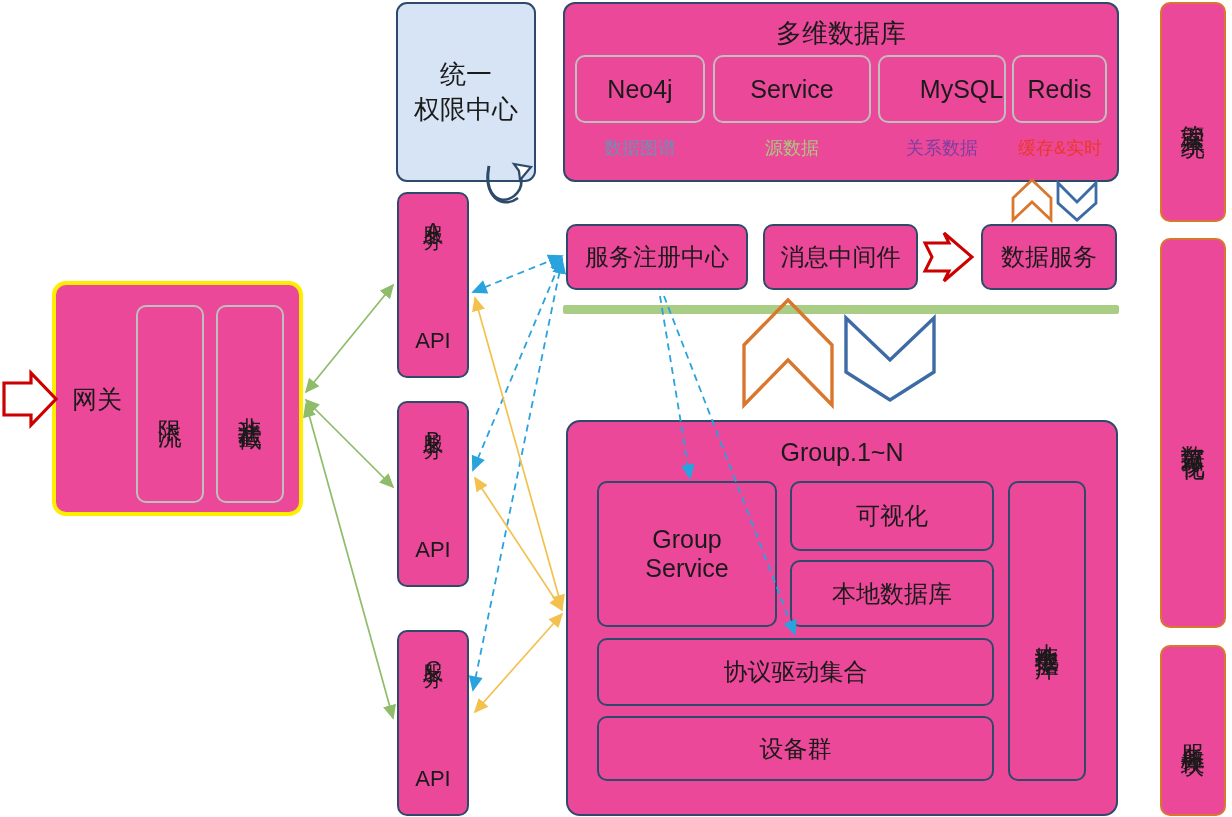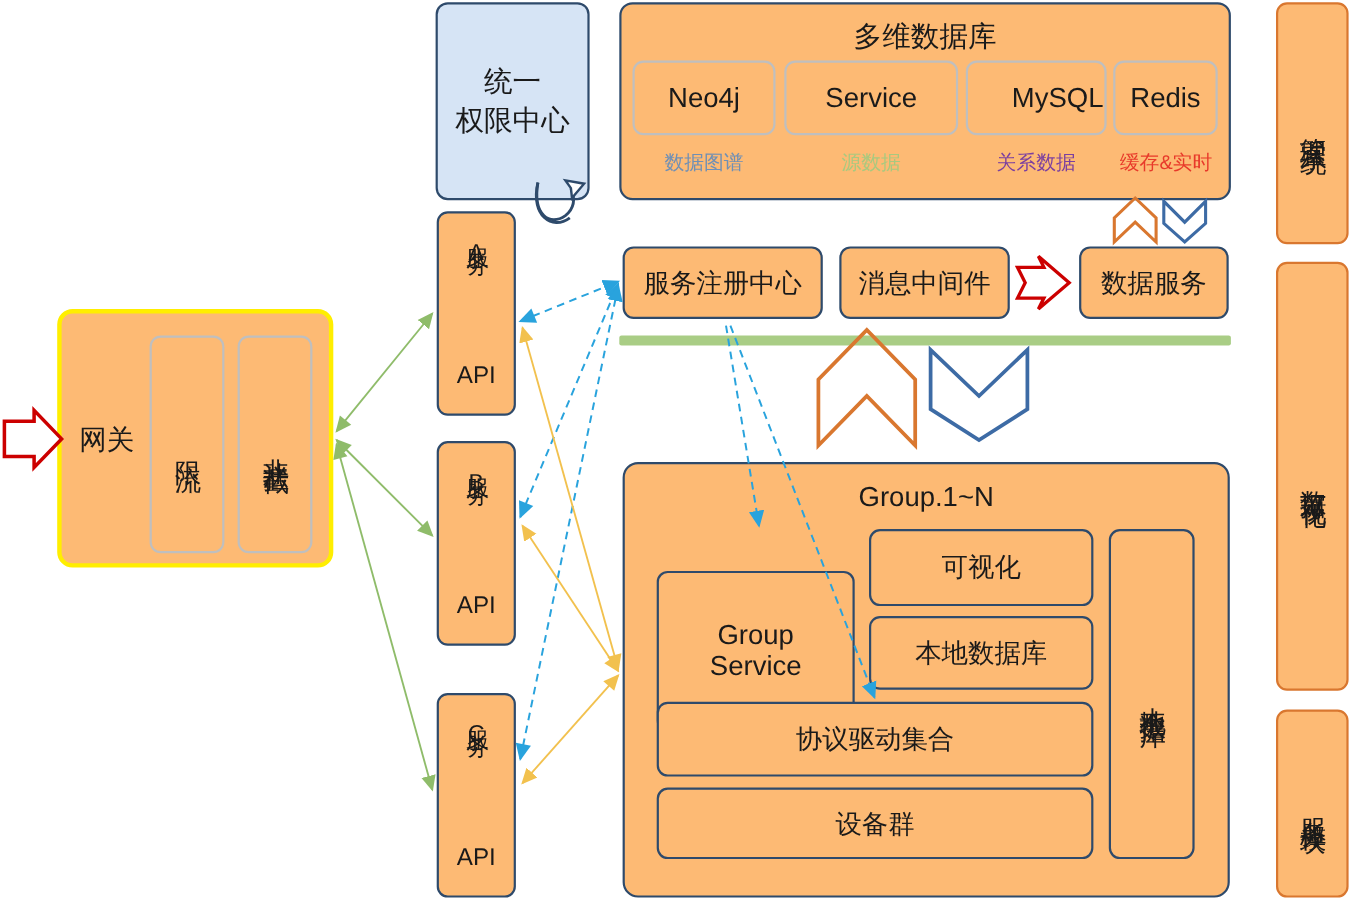--- a/index.html
+++ b/index.html
@@ -19,21 +19,21 @@
     background: #ffffff;
   }
   .box {
     position: absolute;
     box-sizing: border-box;
     display: flex;
     align-items: center;
     justify-content: center;
     text-align: center;
     border-radius: 10px;
-    background: #fdba74;
+    background: #ec4899;
   }
   .nv { border: 2px solid #2e4a6b; }      
   .gray { border: 2px solid #bfbfbf; }     
   .orange { border: 2px solid #d9772f; }   
   .yellow { border: 4px solid #ffee00; border-radius: 14px; }
   .fill-blue { background: #d6e4f5; }
 
   .vtext {
     writing-mode: vertical-rl;
     text-orientation: upright;
@@ -142,21 +142,21 @@
   <div class="box nv" style="left:981px; top:224px; width:136px; height:66px;">
     <span class="label">数据服务</span>
   </div>
 
   <div class="greenbar" style="left:563px; top:305px; width:556px; height:9px;"></div>
 
   <div class="box nv" style="left:566px; top:420px; width:552px; height:396px; display:block; border-radius:14px;">
     <div style="position:absolute; left:0; top:16px; width:100%; text-align:center; font-size:25px;">Group.1~N</div>
   </div>
 
-  <div class="box nv stack" style="left:597px; top:481px; width:180px; height:146px;margin-top:38px;">
+  <div class="box nv stack" style="left:597px; top:481px; width:180px; height:146px;">
     <span class="latin">Group</span>
     <span class="latin">Service</span>
   </div>
 
   <div class="box nv" style="left:790px; top:481px; width:204px; height:70px;">
     <span class="label">可视化</span>
   </div>
   <div class="box nv" style="left:790px; top:560px; width:204px; height:67px;">
     <span class="label">本地数据库</span>
   </div>

